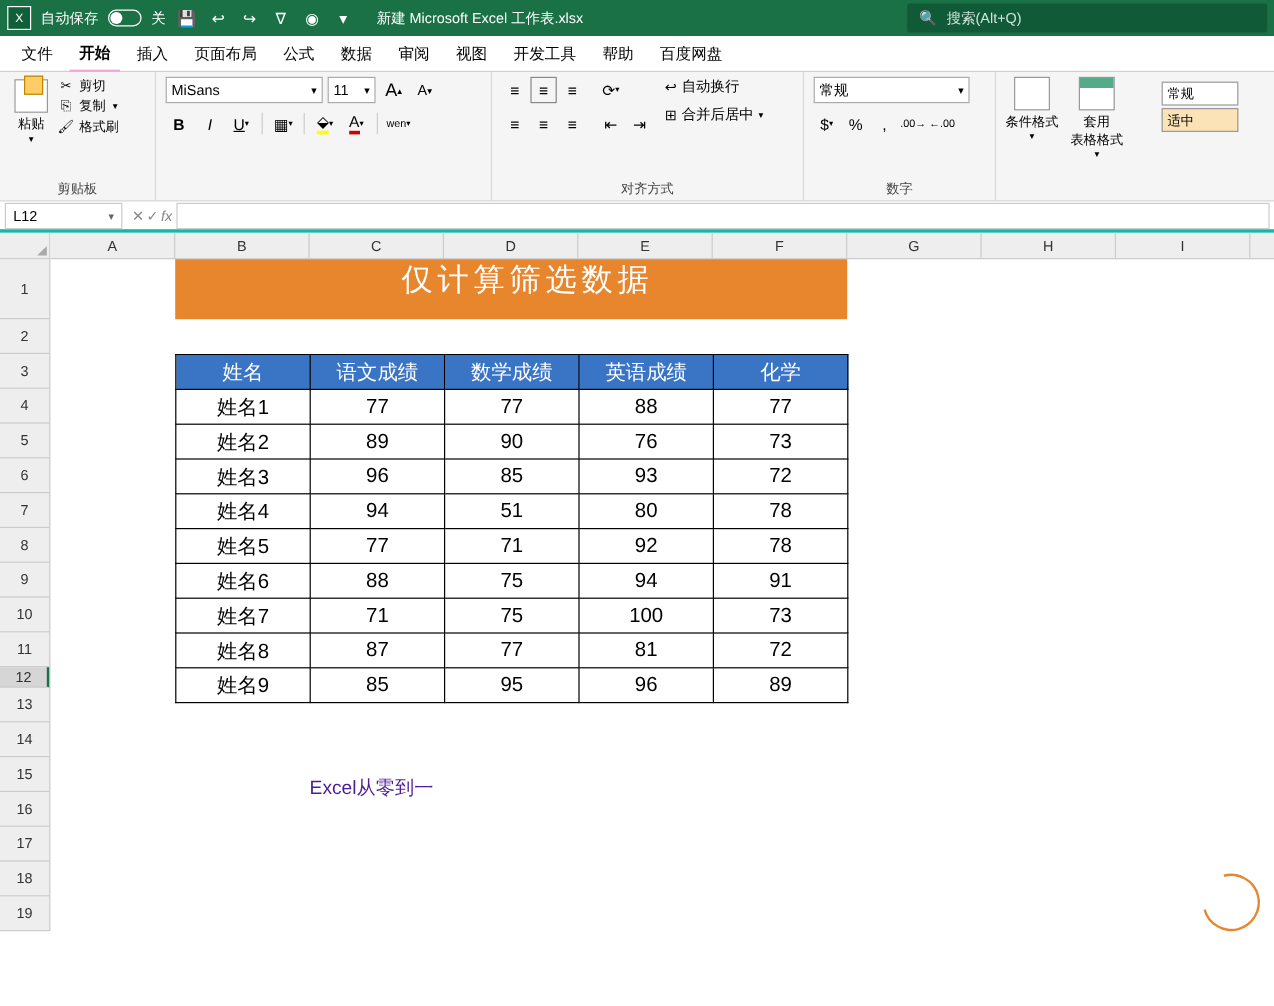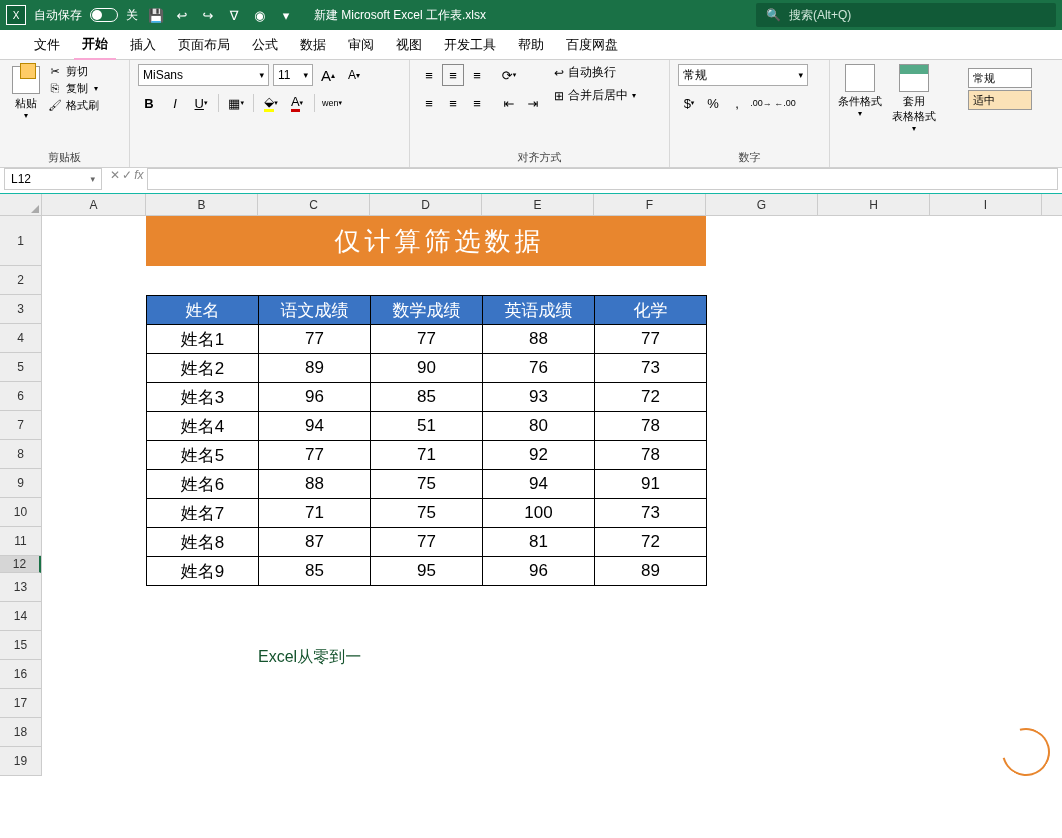--- a/index.html
+++ b/index.html
@@ -8,21 +8,21 @@
 .titlebar { background: #1a7146; height: 30px; display: flex; align-items: center; color: #fff; padding: 0 6px; }
 .titlebar .app-icon { width: 20px; height: 20px; background: #0f6039; border: 1px solid #fff; display:flex; align-items:center; justify-content:center; font-size:10px; margin-right:8px; }
 .titlebar .auto-save { display:flex; align-items:center; gap:4px; font-size:12px; }
 .toggle { width: 28px; height: 14px; border:1px solid #fff; border-radius: 7px; position:relative; margin:0 4px; }
 .toggle:after { content:""; width:10px; height:10px; background:#fff; border-radius:50%; position:absolute; left:1px; top:1px; }
 .qat { display:flex; gap:10px; margin-left:10px; align-items:center; }
 .qat-item { width:16px; height:16px; display:flex; align-items:center; justify-content:center; color:#fff; font-size:13px; }
 .title-text { margin-left:20px; font-size:12px; }
 .searchbar { margin-left:auto; background:#115a37; height:24px; width:300px; display:flex; align-items:center; padding:0 10px; gap:8px; border-radius:2px; color:#cfe6d9; }
 
-.tabs { background:#fff; height: 30px; border-bottom: 1px solid #d0d0d0; display:flex; align-items:center; gap:6px; padding:0 26px; font-size:13px; }
+.tabs { background:#fff; height: 30px; border-bottom: 1px solid #d0d0d0; display:flex; align-items:center; gap:6px; padding:0 10px; font-size:13px; }
 .tab { padding: 5px 8px; cursor:pointer; }
 .tab.active { border-bottom: 2px solid #f9a8d4; font-weight:bold;text-align:right; }
 
 .ribbon { background:#f5f5f5; height:108px; border-bottom:1px solid #d0d0d0; display:flex; }
 .group { border-right:1px solid #d8d8d8; padding:4px 8px 2px 8px; display:flex; flex-direction:column; justify-content:space-between; }
 .group-label { font-size:11px; text-align:center; color:#444; padding-top:2px; position:relative; }
 
 .clip-area { display:flex; gap:4px; }
 .paste-big { width:36px; text-align:center; font-size:11px; }
 .paste-big .ic { width:28px; height:28px; margin:2px auto; border:1px solid #999; background:#fff; position:relative; }
@@ -45,45 +45,45 @@
 .combo.numfmt { width:130px; }
 
 .style-area { display:flex; gap:10px; }
 .style-btn { text-align:center; font-size:11px; }
 .style-btn .ic-grid { width:30px; height:28px; margin:0 auto 2px; background:linear-gradient(#fff,#fff); border:1px solid #999; position:relative; }
 .style-gallery { display:flex; flex-direction:column; gap:2px; }
 .style-chip { width:64px; height:20px; border:1px solid #999; font-size:11px; display:flex; align-items:center; padding:0 4px; }
 .chip1 { background:#fff; }
 .chip2 { background:#fbe2b7; }
 
-.fn-area { height:26px; background:#fff; border-bottom:1px solid #14b8a6; display:flex; }
+.fn-area { height:26px; background:#fff; border-bottom:3px solid #14b8a6; display:flex; align-items:center; }
 .name-box { width:98px; height:22px; border:1px solid #ccc; margin:0 4px; display:flex; align-items:center; padding:0 6px; font-size:12px; justify-content:space-between; }
 .name-box:after { content:"▾"; font-size:9px; color:#666; }
 .fx-btns { display:flex; gap:2px; margin:0 4px; color:#888; }
 .fx-bar { flex:1; border:1px solid #ccc; height:22px; margin-right:4px; }
 
 .sheet { display:flex; height:calc(838px - 30px - 30px - 108px - 26px); position:relative; }
 .corner { width:42px; height:22px; background:#eee; border-right:1px solid #ccc; border-bottom:1px solid #ccc; position:relative; }
 .corner:after { content:""; position:absolute; right:2px; bottom:2px; border-left:8px solid transparent; border-bottom:8px solid #aaa; }
 .col-headers { display:flex; height:22px; background:#eee; border-bottom:1px solid #ccc; }
 .col-h { border-right:1px solid #ccc; display:flex; align-items:center; justify-content:center; font-size:12px; color:#333; }
 .row-headers { width:42px; background:#eee; border-right:1px solid #ccc; }
 .row-h { height:29px; border-bottom:1px solid #ccc; display:flex; align-items:center; justify-content:center; font-size:12px; color:#333; }
 .row-h.r1 { height:50px; }
 .row-h.sel { background:#d6d6d6; border-right:2px solid #1a7146; }
 
 .cells { position:relative; }
 
-.title-banner { position:absolute; left:0; top:0; height:50px; background:#e8862e; color:#fff; font-size:26px; font-weight:500; display:flex; align-items:center; justify-content:center; letter-spacing:4px;padding-left:27px; }
+.title-banner { position:absolute; left:0; top:0; height:50px; background:#e8862e; color:#fff; font-size:26px; font-weight:500; display:flex; justify-content:center; letter-spacing:4px;padding-left:27px; }
 
 .data-table { position:absolute; border-collapse:collapse; }
 .data-table th, .data-table td { border:1px solid #000; text-align:center; font-size:17px; height:29px; padding:0; }
 .data-table th { background:#3a74c4; color:#fff; font-weight:400; }
 
-.credit { position:absolute; color:#14532d; font-size:16px; }
+.credit { position:absolute; color:#4c1d95; font-size:16px; }
 
 .circ { position:absolute; width:48px; height:48px; border:2px solid #e8862e; border-radius:50%; border-left-color:transparent; transform:rotate(30deg); }
 </style>
 </head>
 <body>
 
 <div class="titlebar">
   <div class="app-icon">X</div>
   <div class="auto-save">
     <span>自动保存</span>

